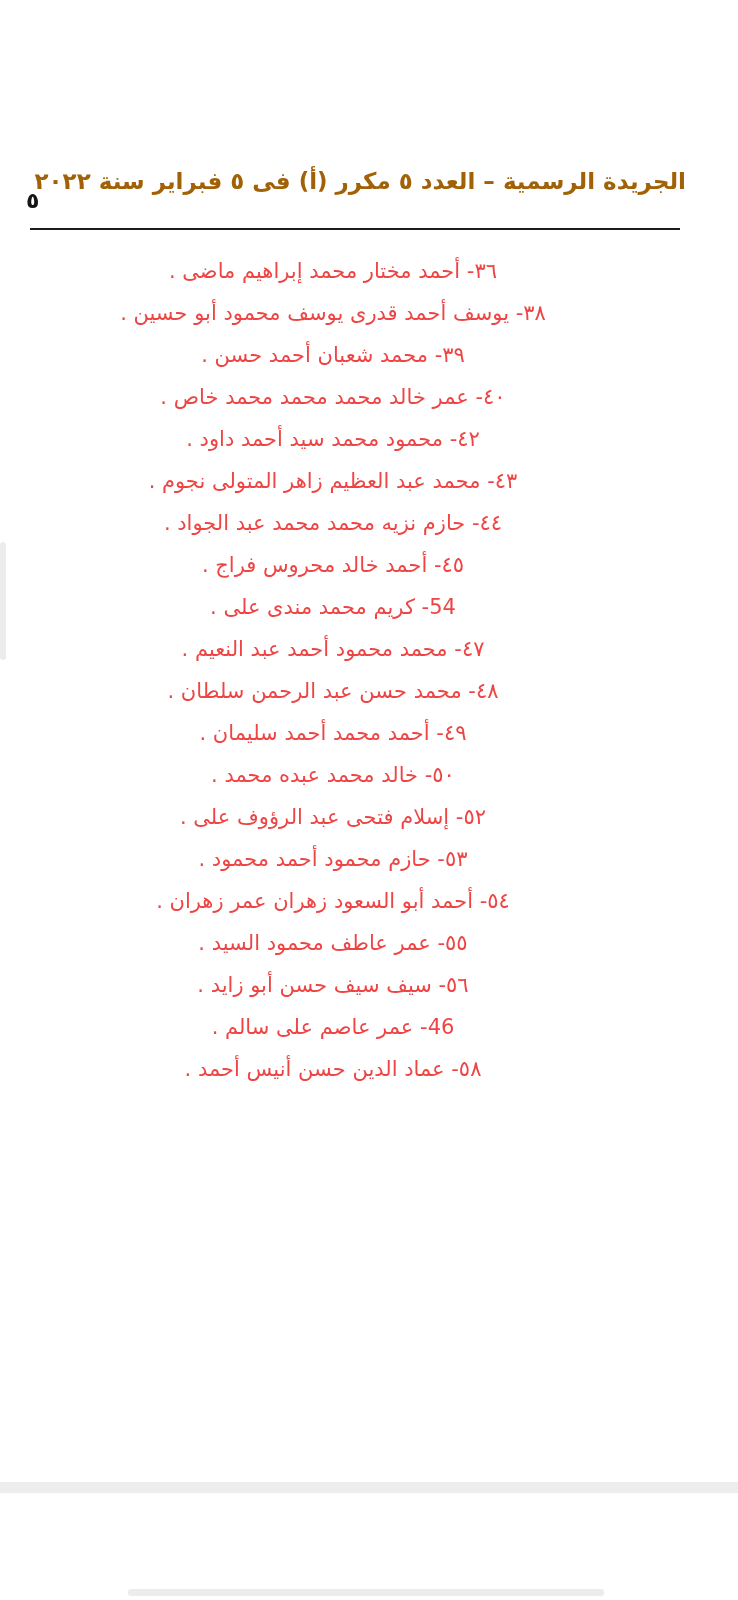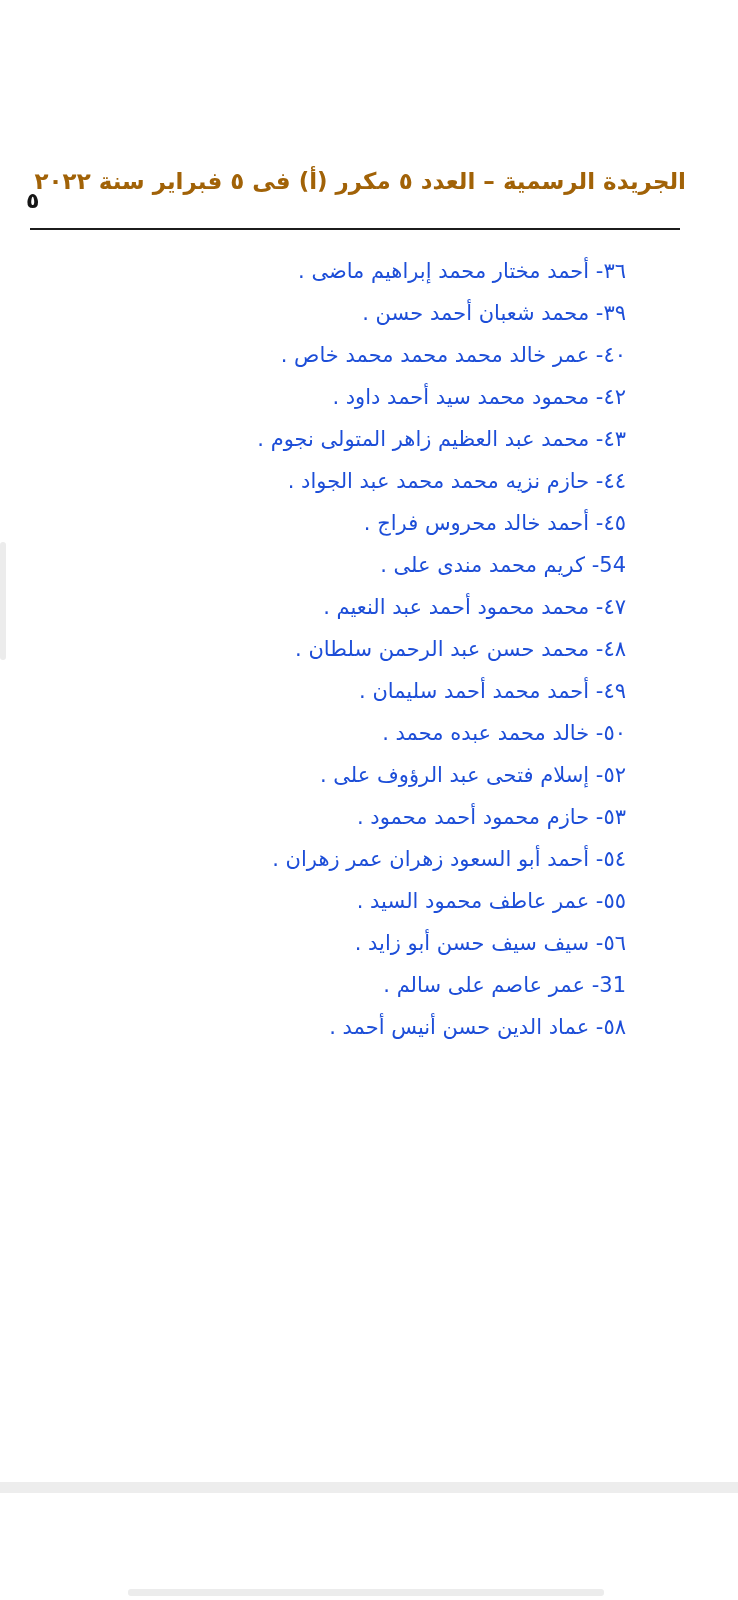--- a/index.html
+++ b/index.html
@@ -54,21 +54,22 @@
     right: 112px;
     left: 40px;
     direction: rtl;
     text-align: right;
   }
   .list-item {
     height: 42px;
     line-height: 42px;
     font-size: 21px;
     white-space: nowrap;
-    color: #1d4ed8;
+    color: #ef4444;
+    text-align: center;
   }
   
   .page-separator {
     position: absolute;
     top: 1482px;
     left: 0;
     width: 738px;
     height: 11px;
     background: #ededed;
   }
@@ -97,37 +98,38 @@
 <div class="page">
 
   <div class="page-number">٥</div>
 
   <div class="gazette-header">الجريدة الرسمية – العدد ٥ مكرر (أ) فى ٥ فبراير سنة ٢٠٢٢</div>
 
   <div class="header-rule"></div>
 
   <div class="names-list">
     <div class="list-item">٣٦- أحمد مختار محمد إبراهيم ماضى .</div>
+    <div class="list-item">٣٨- يوسف أحمد قدرى يوسف محمود أبو حسين .</div>
     <div class="list-item">٣٩- محمد شعبان أحمد حسن .</div>
     <div class="list-item">٤٠- عمر خالد محمد محمد محمد خاص .</div>
     <div class="list-item">٤٢- محمود محمد سيد أحمد داود .</div>
     <div class="list-item">٤٣- محمد عبد العظيم زاهر المتولى نجوم .</div>
     <div class="list-item">٤٤- حازم نزيه محمد محمد عبد الجواد .</div>
     <div class="list-item">٤٥- أحمد خالد محروس فراج .</div>
     <div class="list-item">54- كريم محمد مندى على .</div>
     <div class="list-item">٤٧- محمد محمود أحمد عبد النعيم .</div>
     <div class="list-item">٤٨- محمد حسن عبد الرحمن سلطان .</div>
     <div class="list-item">٤٩- أحمد محمد أحمد سليمان .</div>
     <div class="list-item">٥٠- خالد محمد عبده محمد .</div>
     <div class="list-item">٥٢- إسلام فتحى عبد الرؤوف على .</div>
     <div class="list-item">٥٣- حازم محمود أحمد محمود .</div>
     <div class="list-item">٥٤- أحمد أبو السعود زهران عمر زهران .</div>
     <div class="list-item">٥٥- عمر عاطف محمود السيد .</div>
     <div class="list-item">٥٦- سيف سيف حسن أبو زايد .</div>
-    <div class="list-item">31- عمر عاصم على سالم .</div>
+    <div class="list-item">46- عمر عاصم على سالم .</div>
     <div class="list-item">٥٨- عماد الدين حسن أنيس أحمد .</div>
   </div>
 
   <div class="page-separator"></div>
 
   <div class="v-scroll-thumb"></div>
 
   <div class="h-scroll-thumb"></div>
 
 </div>

